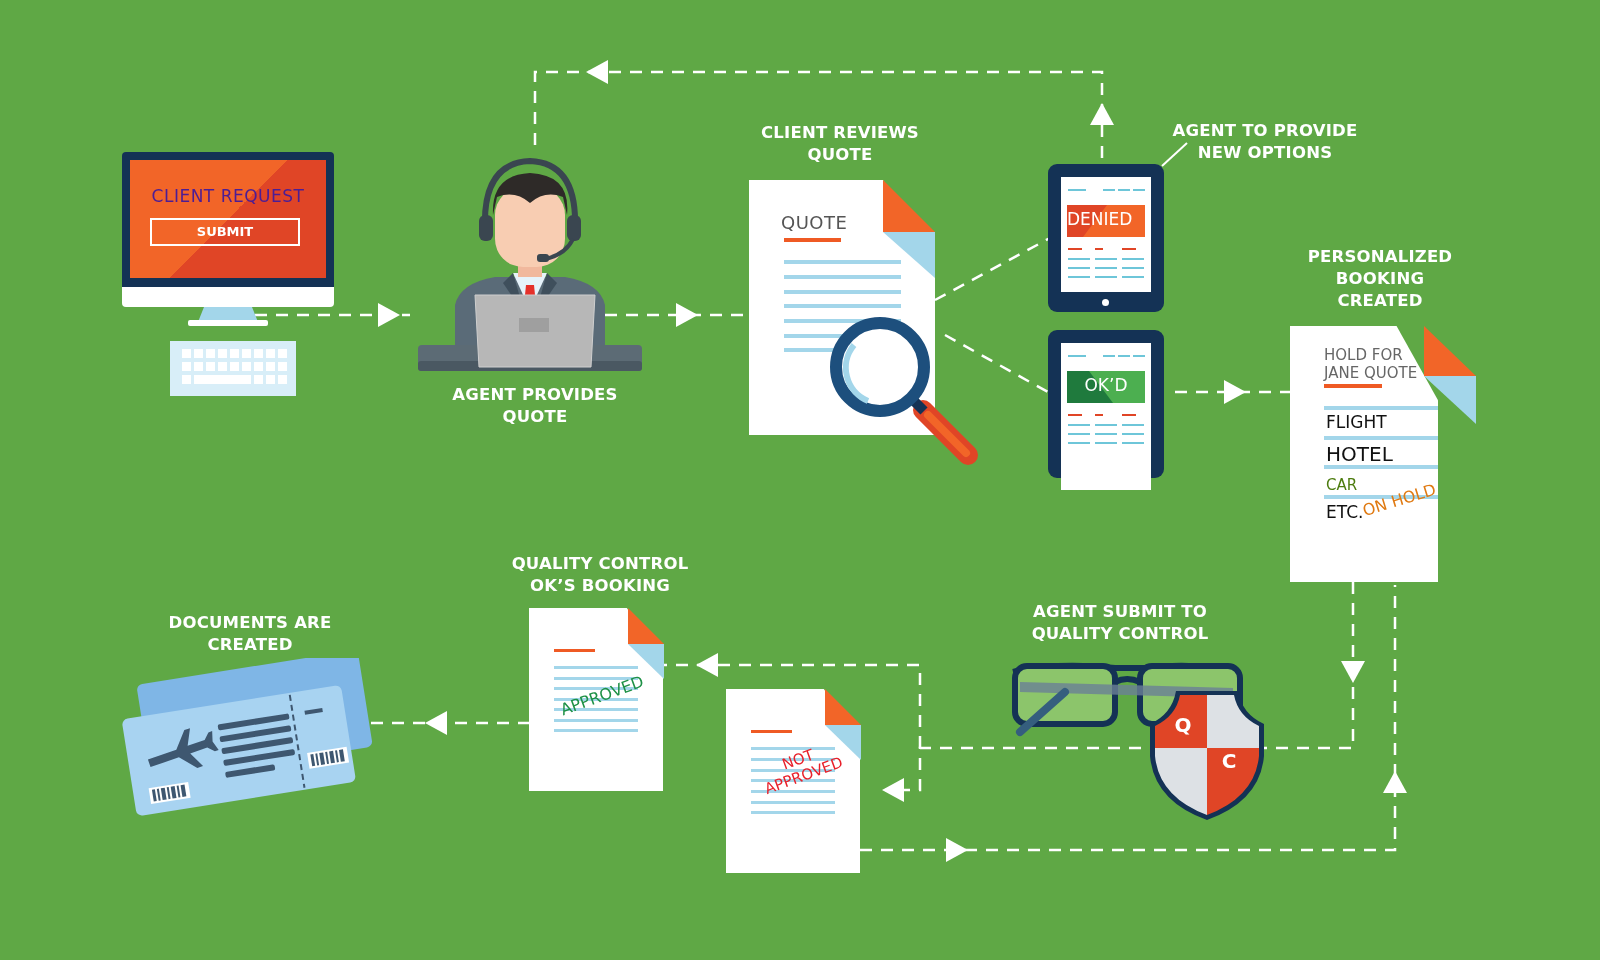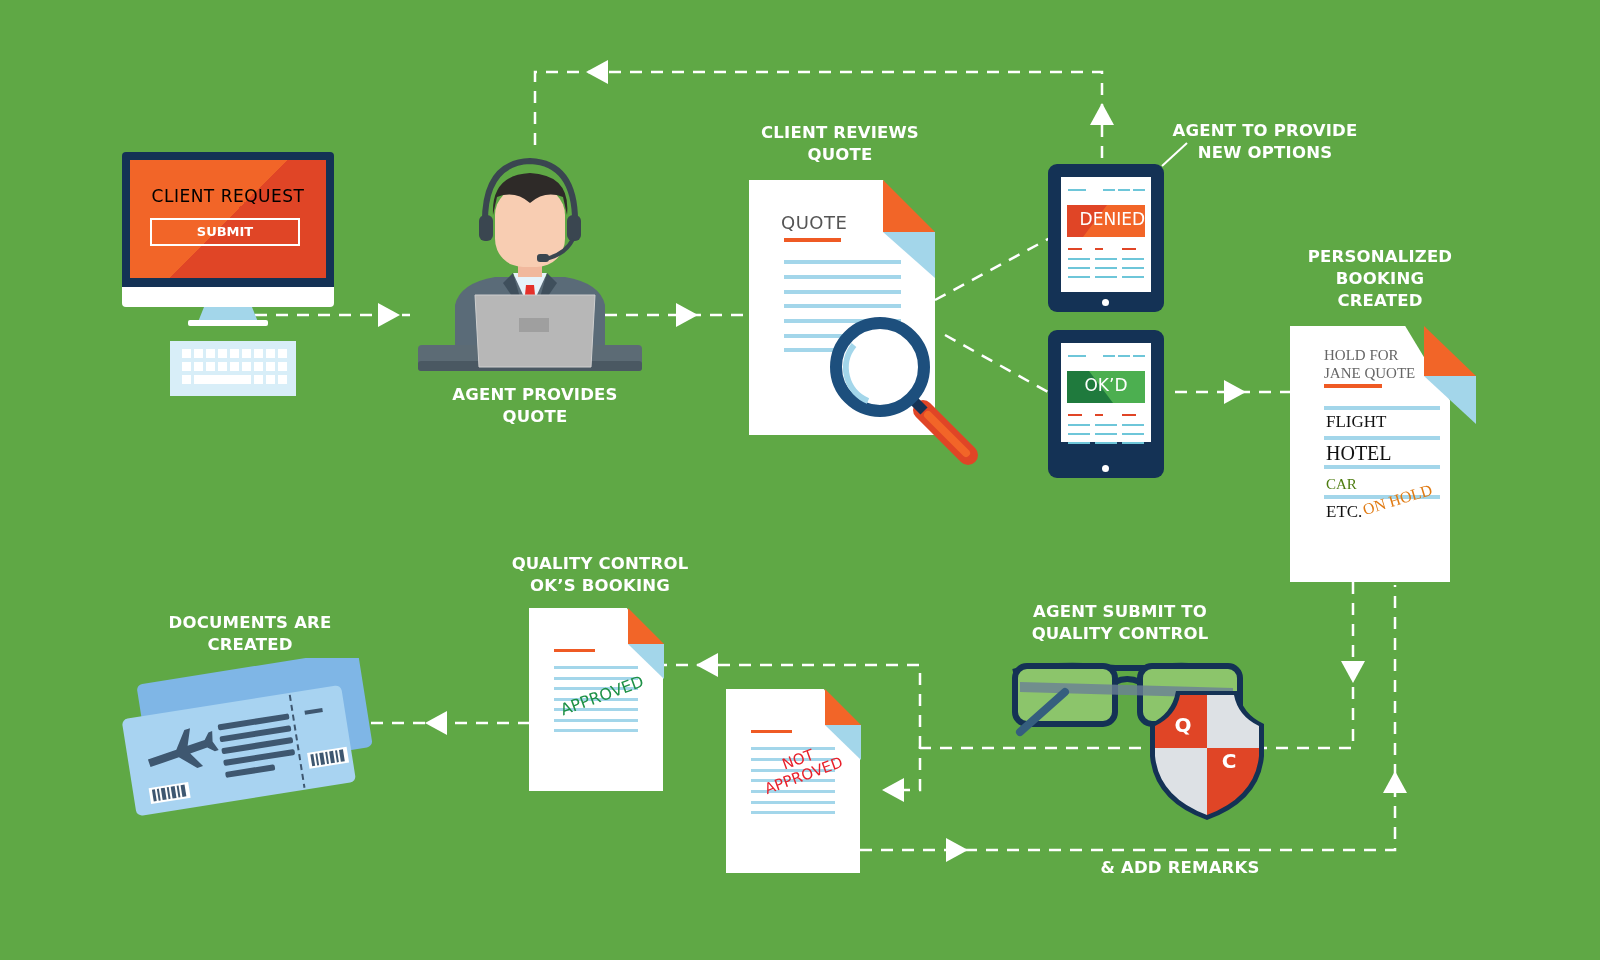--- a/index.html
+++ b/index.html
@@ -50,21 +50,21 @@
     <polygon points="718,653 696,665 718,677"></polygon>
     <polygon points="447,711 425,723 447,735"></polygon>
   </g>
 
   <line x1="1162" y1="166" x2="1187" y2="143" stroke="#fff" stroke-width="2"></line>
 </svg>
 
 <div class="abs" style="left:122px;top:152px;width:212px;height:155px;">
   <div class="abs" style="left:0;top:0;width:212px;height:135px;background:#143255;border-radius:4px 4px 0 0;"></div>
   <div class="abs" style="left:8px;top:8px;width:196px;height:118px;background:linear-gradient(135deg,#f26528 0%,#f26528 50%,#e04526 50%,#e04526 100%);"></div>
-  <div class="abs" style="left:8px;top:34px;width:196px;text-align:center;color:#000000;font-size:17px;letter-spacing:0.5px;">CLIENT REQUEST</div>
+  <div class="abs" style="left:8px;top:34px;width:196px;text-align:center;color:#4c1d95;font-size:17px;letter-spacing:0.5px;">CLIENT REQUEST</div>
   <div class="abs" style="left:28px;top:66px;width:150px;height:28px;border:2px solid #fff;box-sizing:border-box;color:#fff;font-weight:bold;font-size:13px;text-align:center;line-height:24px;">SUBMIT</div>
   <div class="abs" style="left:0;top:135px;width:212px;height:20px;background:#fff;border-radius:0 0 4px 4px;"></div>
 </div>
 <div class="abs" style="left:198px;top:307px;width:60px;height:15px;background:#a3d6ea;clip-path:polygon(10% 0,90% 0,100% 100%,0 100%);"></div>
 <div class="abs" style="left:188px;top:320px;width:80px;height:6px;background:#fff;border-radius:2px;"></div>
 <div class="abs" style="left:170px;top:341px;width:126px;height:55px;background:#d8eef8;">
   <svg width="126" height="55">
     <g fill="#fff">
       <rect x="12" y="8" width="9" height="9"></rect>
         <rect x="24" y="8" width="9" height="9"></rect>
@@ -177,27 +177,27 @@
           <rect x="61" y="99" width="22" height="2"></rect>
       </g>
       <g fill="#e04526">
           <rect x="7" y="71" width="14" height="2"></rect>
           <rect x="34" y="71" width="8" height="2"></rect>
           <rect x="61" y="71" width="14" height="2"></rect>
         </g>
       <polygon points="6,28 84,28 84,60 6,60" fill="#f26528"></polygon>
       <polygon points="6,28 46,28 22,60 6,60" fill="#e04526"></polygon>
     </svg>
-    <div class="abs" style="left:6px;top:32px;width:78px;text-align:right;color:#fff;font-size:17px;">DENIED</div>
+    <div class="abs" style="left:6px;top:32px;width:78px;text-align:left;color:#fff;font-size:17px;">DENIED</div>
   </div>
   <div class="abs" style="left:54px;top:135px;width:7px;height:7px;border-radius:50%;background:#fff;"></div>
 </div>
 
 <div class="abs" style="left:1048px;top:330px;width:116px;height:148px;background:#143255;border-radius:9px;">
-  <div class="abs" style="left:13px;top:13px;width:90px;height:99px;background:#fff;">
+  <div class="abs" style="left:13px;top:13px;width:90px;height:147px;background:#fff;">
     <svg width="90" height="115">
       <g fill="#6ec6d9">
         <rect x="7" y="12" width="18" height="2"></rect>
           <rect x="42" y="12" width="12" height="2"></rect>
           <rect x="57" y="12" width="12" height="2"></rect>
           <rect x="72" y="12" width="12" height="2"></rect>
         <rect x="7" y="81" width="22" height="2"></rect>
           <rect x="34" y="81" width="22" height="2"></rect>
           <rect x="61" y="81" width="22" height="2"></rect>
         <rect x="7" y="90" width="22" height="2"></rect>
@@ -218,21 +218,21 @@
     <div class="abs" style="left:6px;top:32px;width:78px;text-align:center;color:#fff;font-size:17px;">OK’D</div>
   </div>
   <div class="abs" style="left:54px;top:135px;width:7px;height:7px;border-radius:50%;background:#fff;"></div>
 </div>
 
 <div class="label" style="left:1290px;top:246px;width:180px;">
   <div>PERSONALIZED</div>
   <div>BOOKING</div>
   <div>CREATED</div>
 </div>
-<div class="doc" style="left:1290px;top:326px;width:160px;height:256px;clip-path:polygon(0 0,72% 0,100% 29%,100% 100%,0 100%);font-family:Liberation Serif, serif;">
+<div class="doc" style="left:1290px;top:326px;width:148px;height:256px;clip-path:polygon(0 0,72% 0,100% 29%,100% 100%,0 100%);">
   <div class="abs" style="left:34px;top:20px;font-size:15px;color:#666;line-height:18px;">
     <div>HOLD FOR</div>
     <div>JANE QUOTE</div>
   </div>
   <div class="line-orange" style="left:34px;top:58px;width:58px;"></div>
   <div class="line-blue" style="left:34px;top:80px;width:116px;"></div>
   <div class="abs" style="left:36px;top:86px;font-size:17px;color:#111;">FLIGHT</div>
   <div class="line-blue" style="left:34px;top:110px;width:116px;"></div>
   <div class="abs" style="left:36px;top:116px;font-size:20px;color:#111;">HOTEL</div>
   <div class="line-blue" style="left:34px;top:139px;width:116px;"></div>
@@ -285,21 +285,20 @@
   <div class="abs" style="left:20px;top:62px;width:110px;text-align:center;color:#e8202a;font-size:15px;line-height:17px;transform:rotate(-20deg);">
     <div>NOT</div>
     <div>APPROVED</div>
   </div>
 </div>
 <svg class="abs" style="left:825px;top:689px;" width="36" height="72">
   <polygon points="0,0 36,36 0,36" fill="#f26528"></polygon>
   <polygon points="0,36 36,36 36,71" fill="#a3d6ea"></polygon>
 </svg>
 <div class="label" style="left:990px;top:857px;width:380px;">
-  <div>&amp; ADD REMARKS</div>
 </div>
 
 <div class="label" style="left:495px;top:553px;width:210px;">
   <div>QUALITY CONTROL</div>
   <div>OK’S BOOKING</div>
 </div>
 <div class="doc" style="left:529px;top:608px;width:134px;height:183px;clip-path:polygon(0 0,73% 0,100% 29%,100% 100%,0 100%);">
   <div class="line-orange" style="left:25px;top:41px;width:41px;height:3px;"></div>
   <div class="line-blue" style="left:25px;top:58px;width:84px;height:3px;"></div>
   <div class="line-blue" style="left:25px;top:69px;width:84px;height:3px;"></div>

